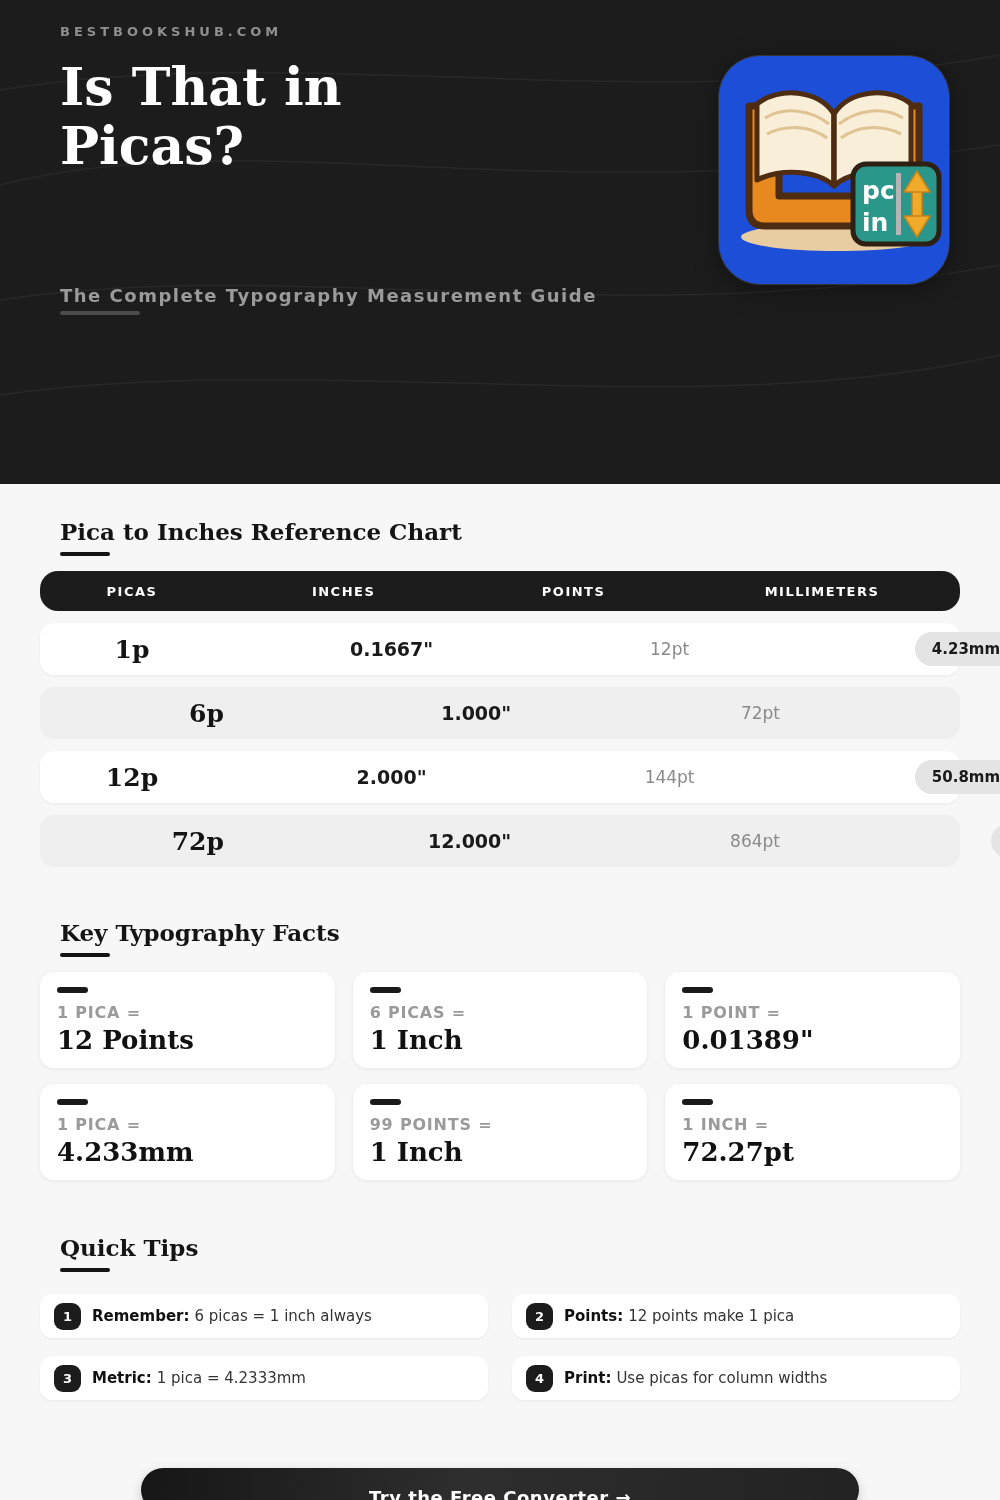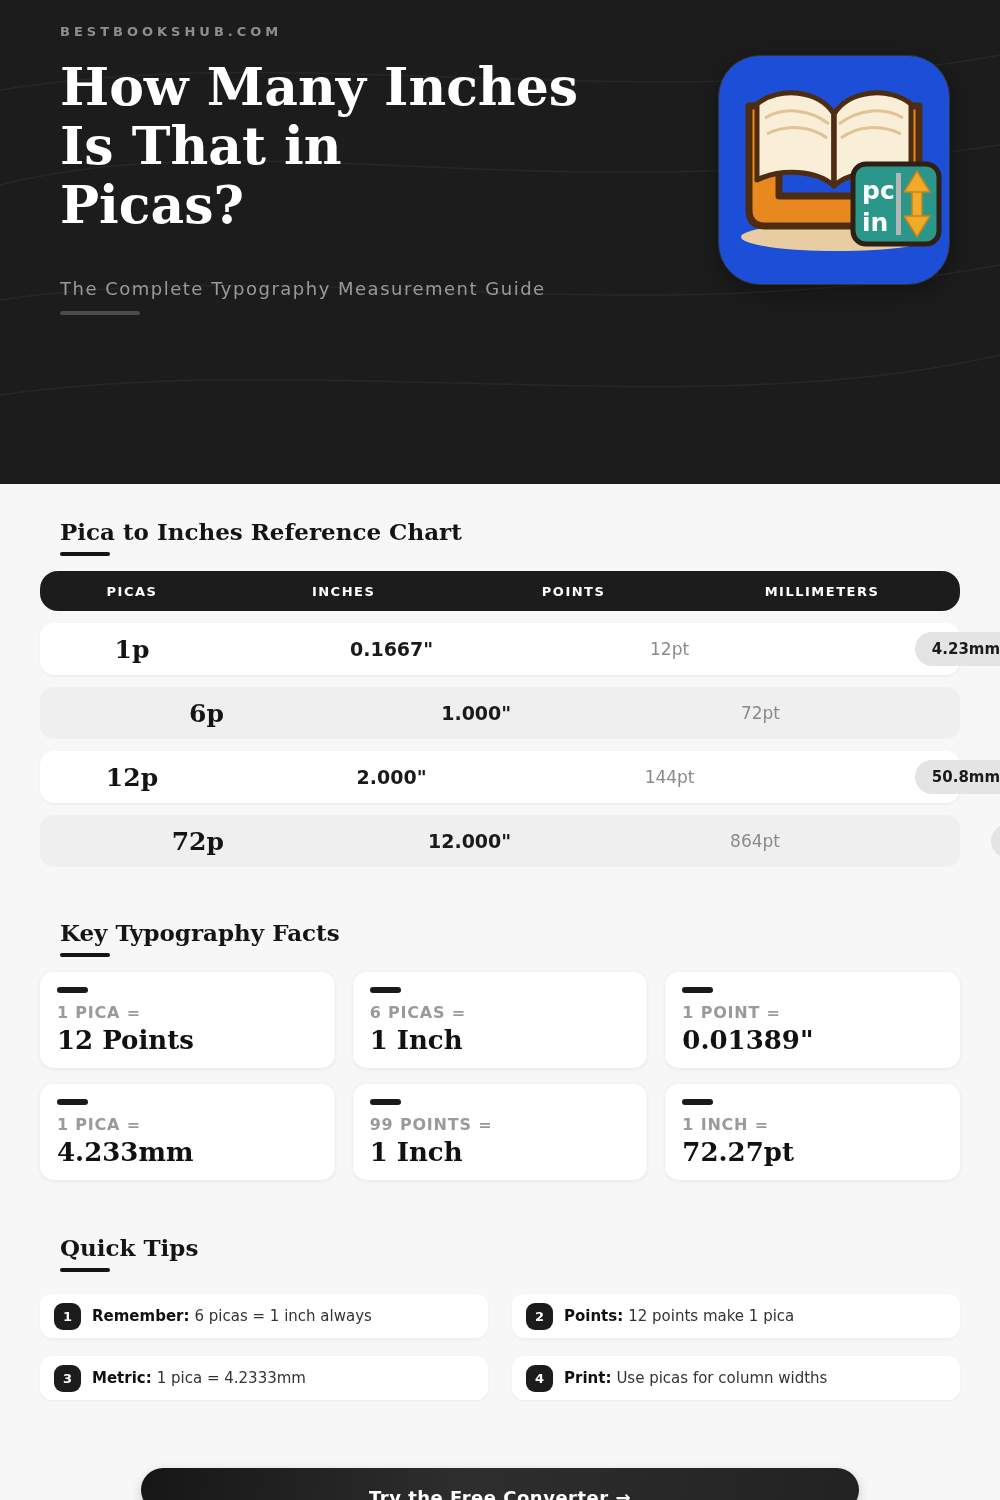--- a/index.html
+++ b/index.html
@@ -24,22 +24,22 @@
     color:#8f8f8f;
   }
   .hero-title {
     position:absolute; left:60px; top:58px;
     font-family:"DejaVu Serif","Liberation Serif",serif;
     font-weight:bold; font-size:52px; line-height:1.13;
     color:#ffffff;
   }
   .hero-title span { display:block; }
   .hero-subtitle {
-    position:absolute; left:60px; top:278px;
-    font-size:18px; letter-spacing:1.5px; color:#9a9a9a;
+    position:absolute; left:60px; top:285px;
+    font-size:18px; letter-spacing:1.5px; color:#9a9a9a;font-weight:bold;
   }
   .hero-subtitle-underline {
     position:absolute; left:60px; top:311px;
     width:80px; height:4px; background:#4c4c4c; border-radius:2px;
   }
   .logo-card {
     position:absolute; right:50px; top:55px;
     width:232px; height:230px;
     background:#1d4ed8;
     border:1px solid #353535;
@@ -150,21 +150,20 @@
   <svg class="hero-waves" width="1000" height="408" viewBox="0 0 1000 408" fill="none" xmlns="http://www.w3.org/2000/svg">
     <path d="M0,90 C300,40 650,120 1000,55" stroke="#2b2b2b" stroke-width="1.5" opacity="0.8"></path>
     <path d="M0,185 C260,120 540,215 1000,145" stroke="#2b2b2b" stroke-width="1.5" opacity="0.8"></path>
     <path d="M0,300 C300,255 620,335 1000,265" stroke="#2b2b2b" stroke-width="1.5" opacity="0.8"></path>
     <path d="M0,395 C320,350 700,425 1000,355" stroke="#2b2b2b" stroke-width="1.5" opacity="0.8"></path>
   </svg>
 
   <div class="site-name">BESTBOOKSHUB.COM</div>
 
   <h1 class="hero-title">
-    <span>How Many Inches</span>
     <span>Is That in</span>
     <span>Picas?</span>
   </h1>
 
   <div class="hero-subtitle">The Complete Typography Measurement Guide</div>
   <div class="hero-subtitle-underline"></div>
 
   <div class="logo-card">
     <svg width="232" height="230" viewBox="0 0 232 230" xmlns="http://www.w3.org/2000/svg">
 

